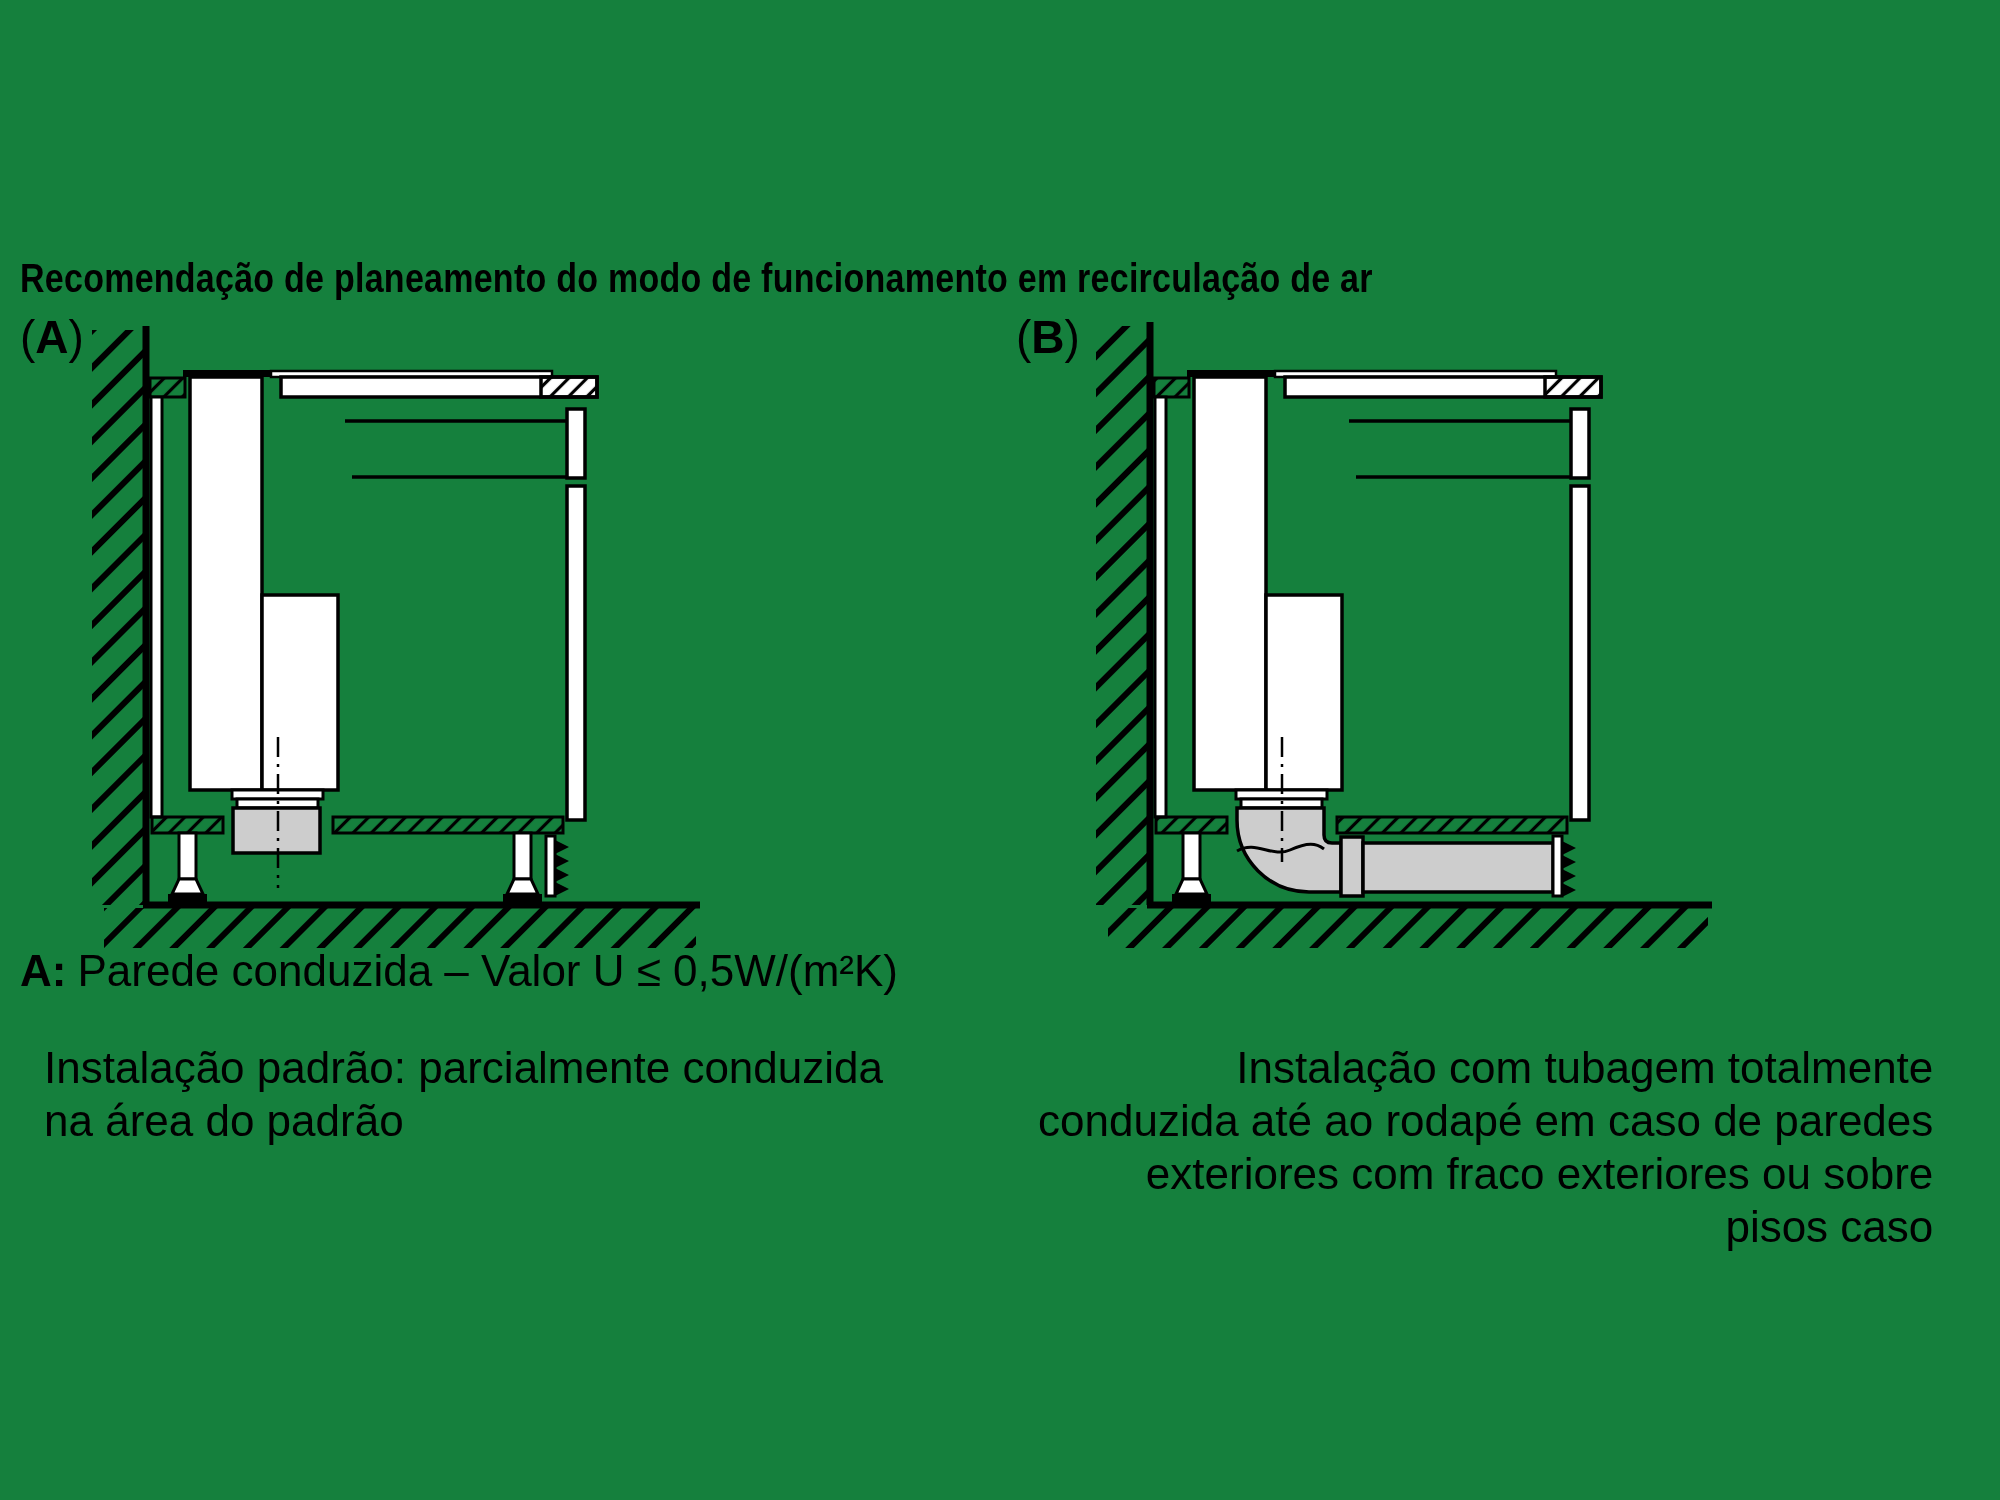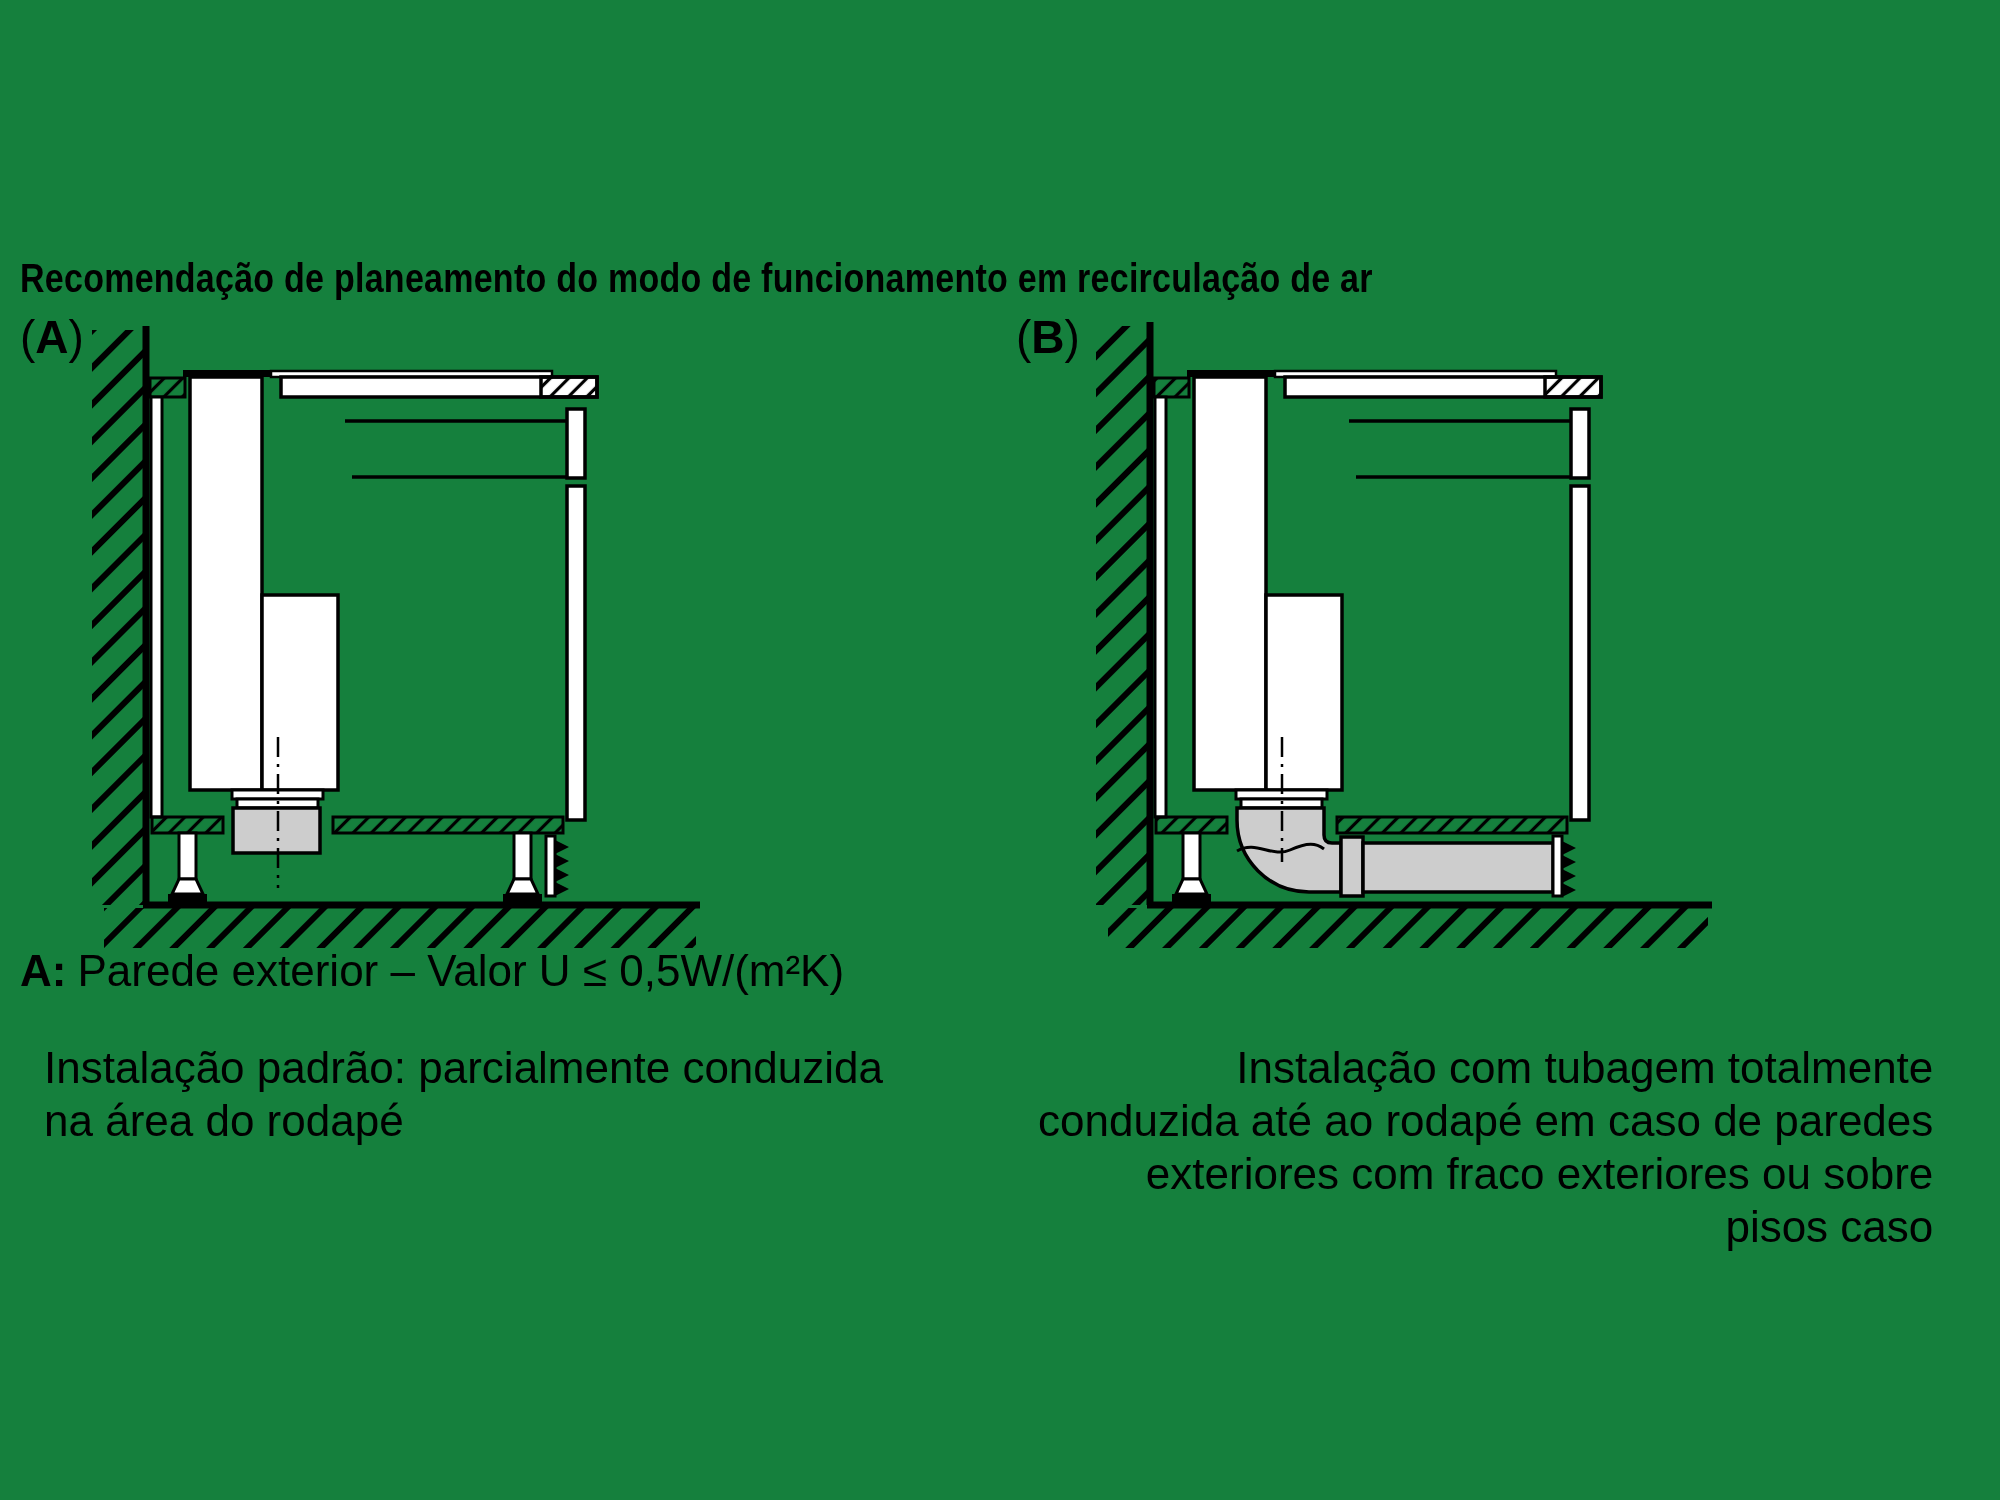--- a/index.html
+++ b/index.html
@@ -141,26 +141,26 @@
       <g>
         <rect x="1553" y="836" width="9" height="60" fill="#fff" stroke-width="3"></rect>
         <path d="M1562,841 l14,7 l-14,7 z m0,14 l14,7 l-14,7 z m0,14 l14,7 l-14,7 z m0,14 l14,7 l-14,7 z" fill="#000" stroke="none"></path>
       </g>
 
       <line x1="1147" y1="905" x2="1712" y2="905" stroke-width="7"></line>
       <rect x="1108" y="908" width="600" height="40" fill="url(#hatchCoarse)" stroke="none"></rect>
     </g>
   </svg>
 
-  <div class="caption" style="left:20px;"><span class="prefix">A:</span><span>Parede exterior – Valor U ≤ 0,5W/(m²K)</span></div>
+  <div class="caption" style="left:20px;"><span class="prefix">A:</span><span>Parede conduzida – Valor U ≤ 0,5W/(m²K)</span></div>
 
 
   <div class="bodytext" style="left:20px;">
     <div>Instalação padrão: parcialmente conduzida</div>
-    <div>na área do rodapé</div>
+    <div>na área do padrão</div>
   </div>
 
   <div class="bodytext" style="left:1014px;text-align:right;">
     <div>Instalação com tubagem totalmente</div>
     <div>conduzida até ao rodapé em caso de paredes</div>
     <div>exteriores com fraco exteriores ou sobre</div>
     <div>pisos caso</div>
   </div>
 
 </div>

